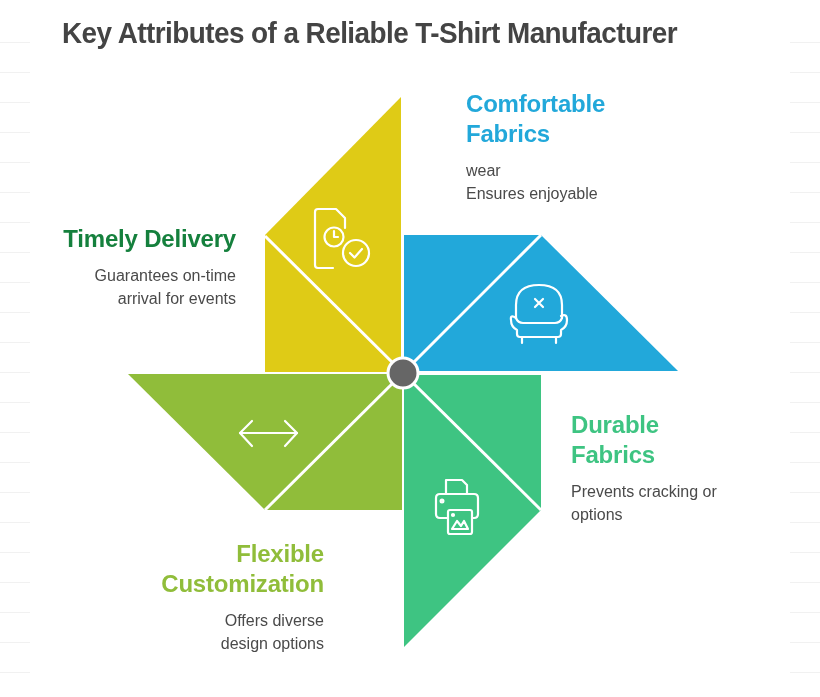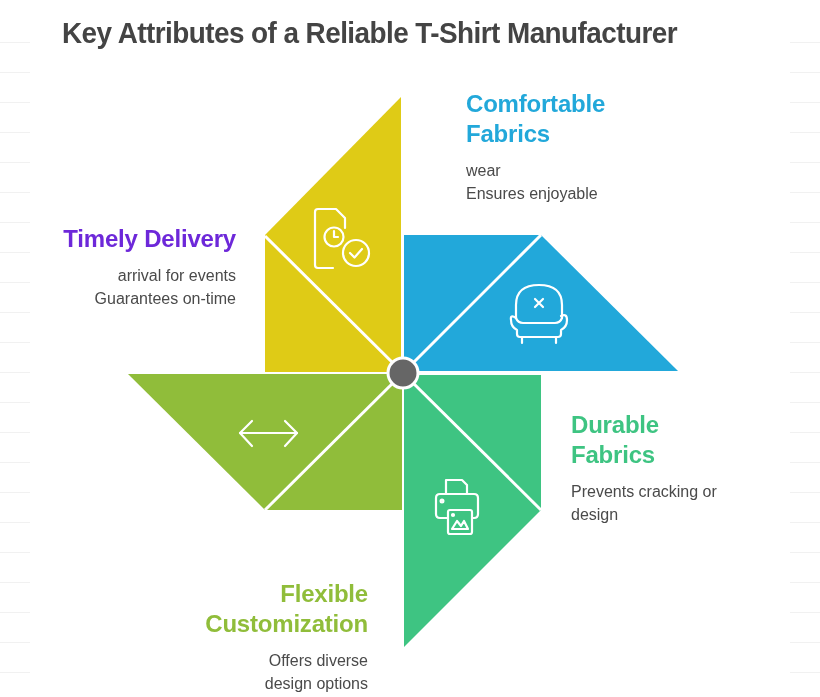--- a/index.html
+++ b/index.html
@@ -117,24 +117,24 @@
       <path d="M240 433 H297"></path>
       <path d="M252 421 L240 433 L252 446"></path>
       <path d="M285 421 L297 433 L285 446"></path>
     </g>
   </g>
 
   <circle cx="403" cy="373" r="15" fill="#666666" stroke="#ffffff" stroke-width="3"></circle>
 </svg>
 
 <div class="label right-align" style="right:584px; top:224px;">
-  <div class="heading" style="color:#6d28d9;">Timely Delivery</div>
+  <div class="heading" style="color:#15803d;">Timely Delivery</div>
   <div class="desc">
+    <div>Guarantees on-time</div>
     <div>arrival for events</div>
-    <div>Guarantees on-time</div>
   </div>
 </div>
 
 <div class="label" style="left:466px; top:89px;">
   <div class="heading" style="color:#22a8da;">
     <div>Comfortable</div>
     <div>Fabrics</div>
   </div>
   <div class="desc">
     <div>wear</div>
@@ -142,25 +142,25 @@
   </div>
 </div>
 
 <div class="label" style="left:571px; top:410px;">
   <div class="heading" style="color:#3ec482;">
     <div>Durable</div>
     <div>Fabrics</div>
   </div>
   <div class="desc">
     <div>Prevents cracking or</div>
-    <div>design</div>
+    <div>options</div>
   </div>
 </div>
 
-<div class="label right-align" style="right:452px; top:539px;margin-top:40px;">
+<div class="label right-align" style="right:496px; top:539px;">
   <div class="heading" style="color:#90bd3a;">
     <div>Flexible</div>
     <div>Customization</div>
   </div>
   <div class="desc">
     <div>Offers diverse</div>
     <div>design options</div>
   </div>
 </div>
 

